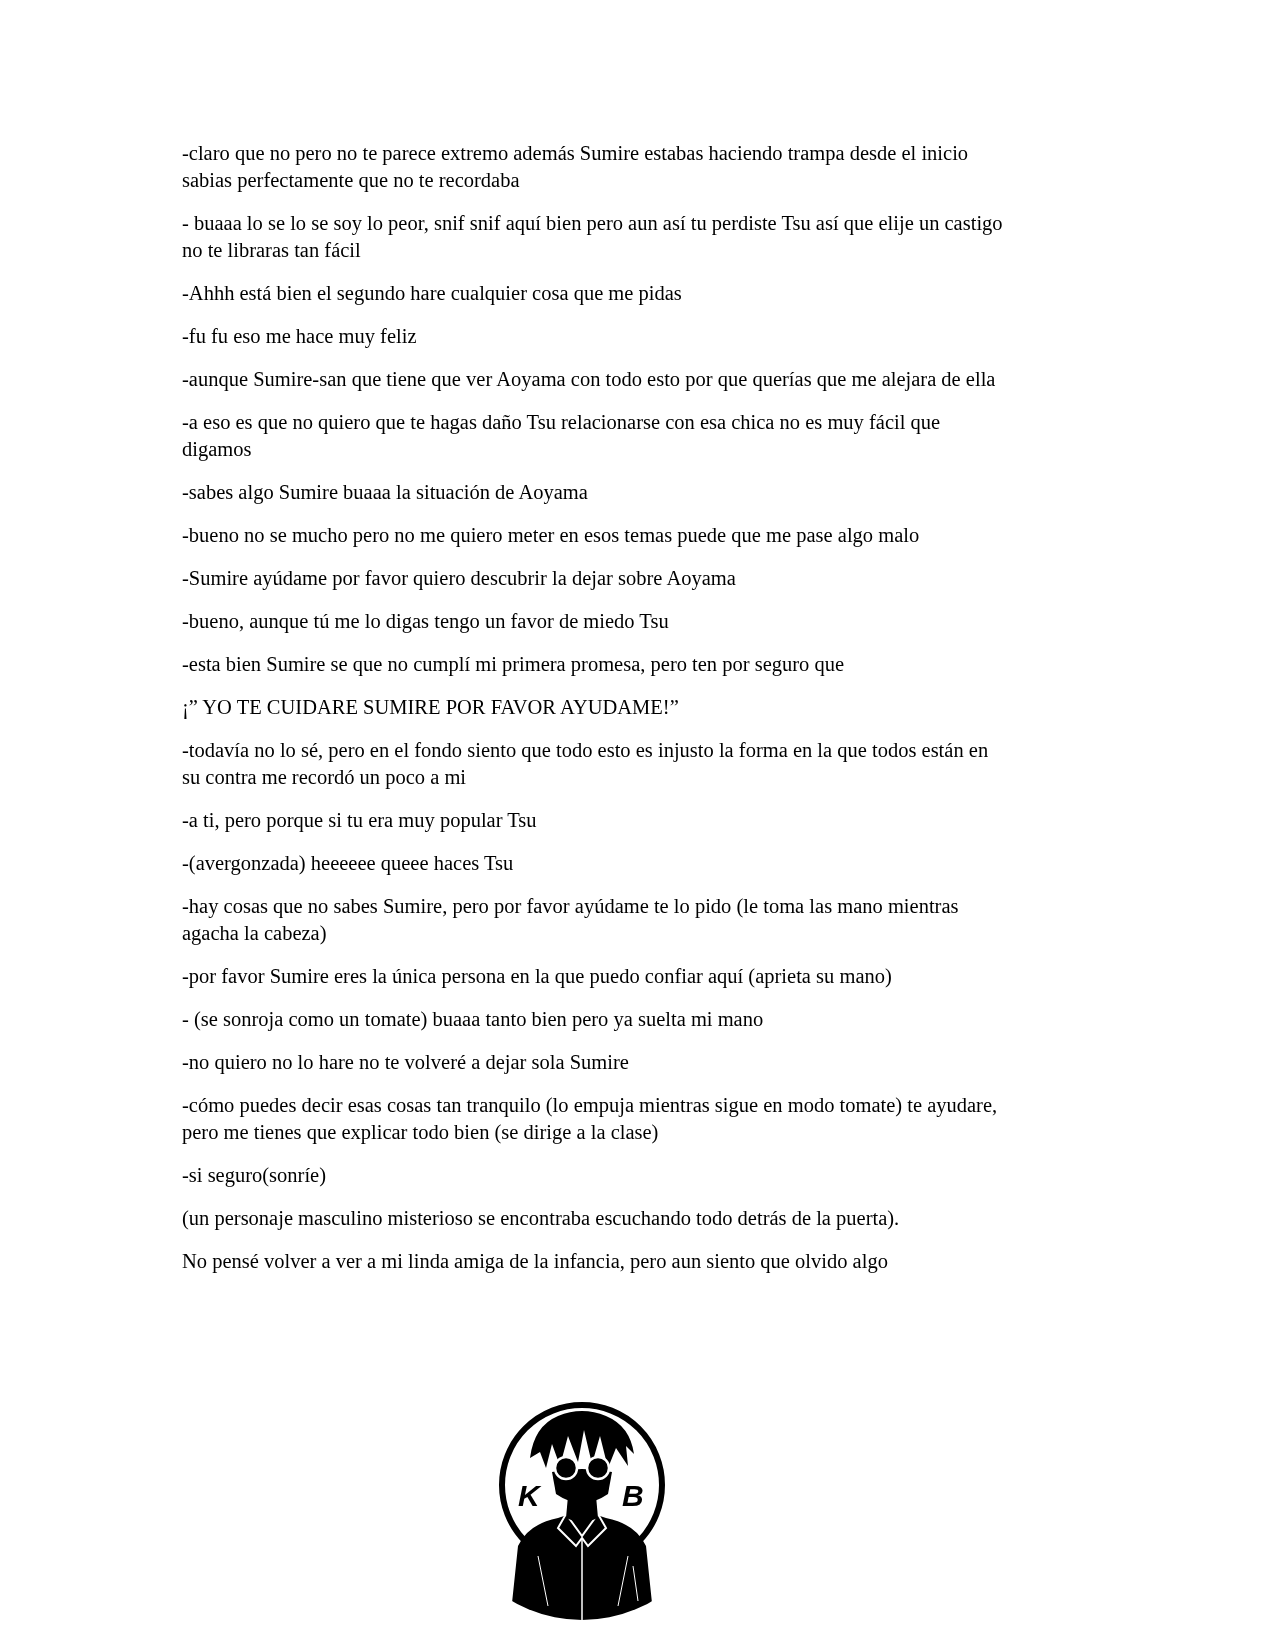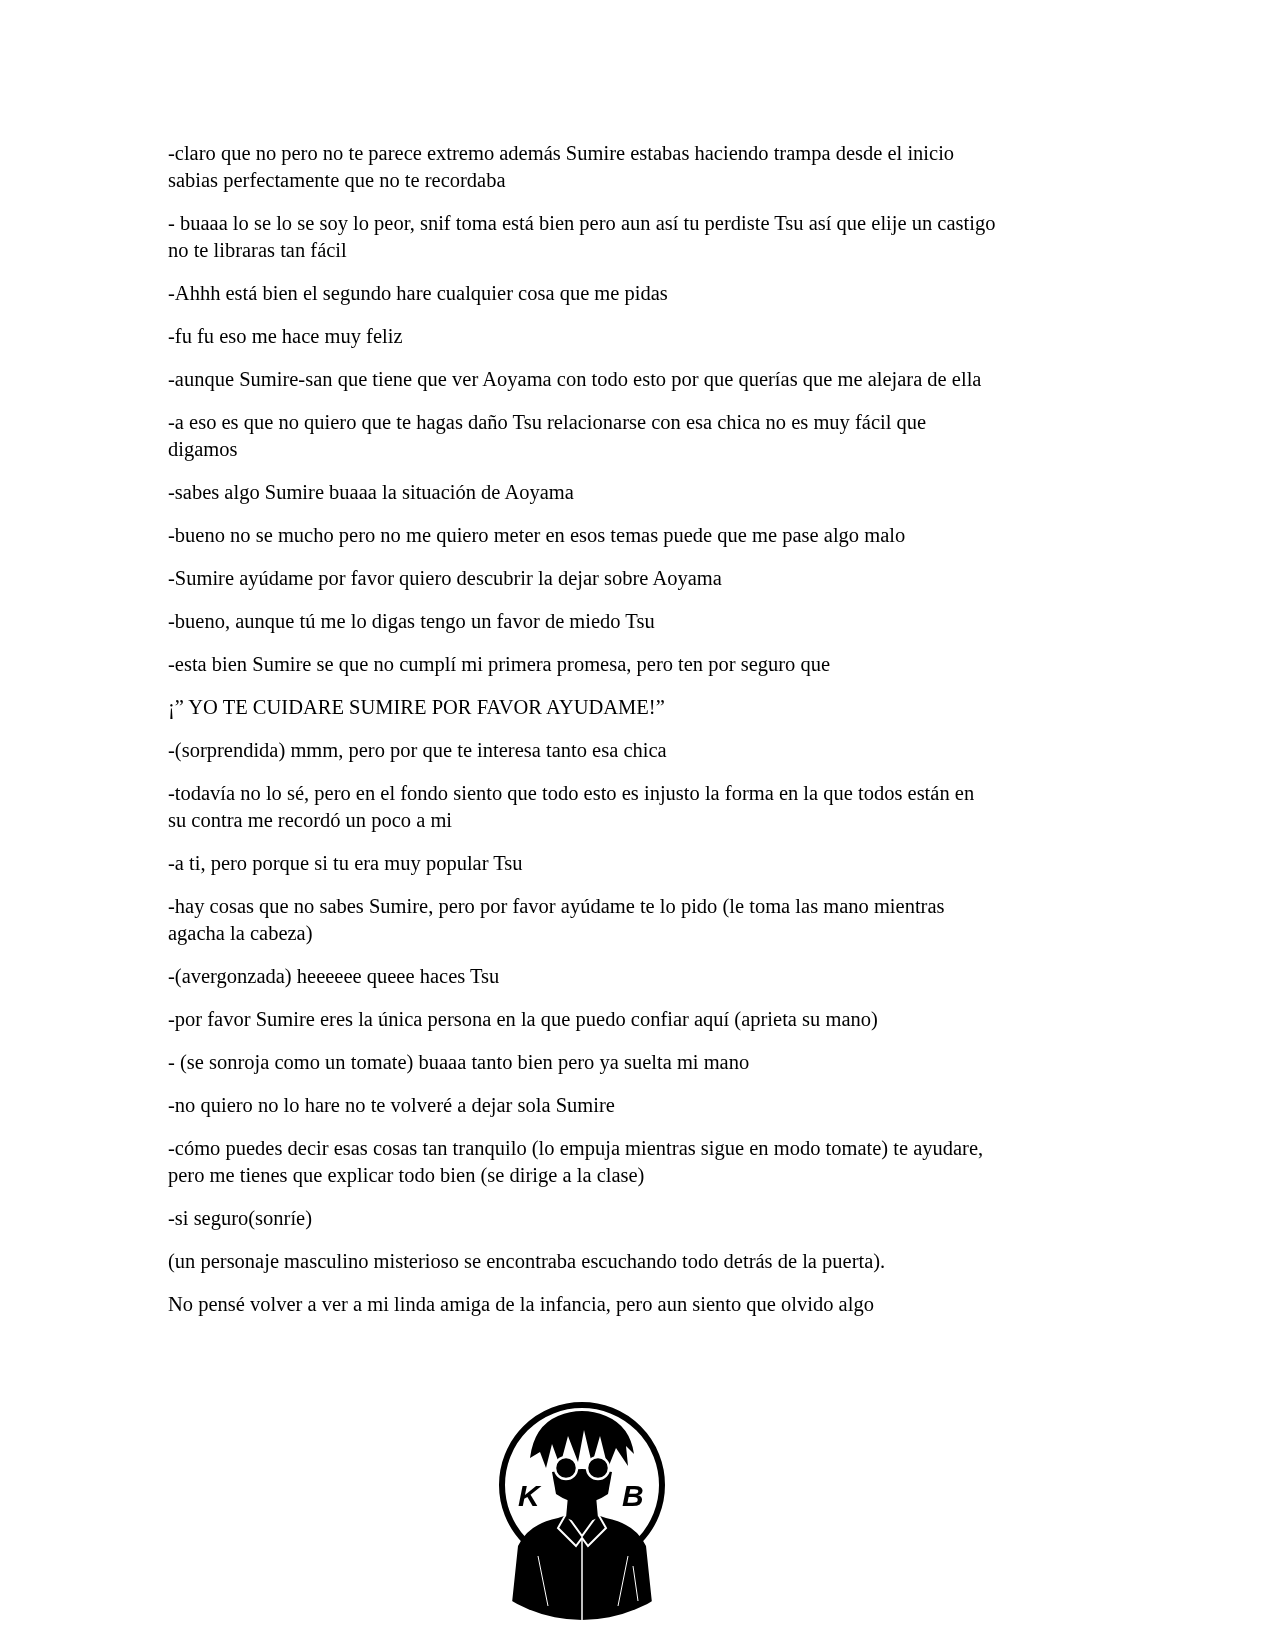--- a/index.html
+++ b/index.html
@@ -24,21 +24,21 @@
     position: absolute;
     left: 168px;
     top: 140px;
     width: 900px;
     font-family: "Liberation Serif", "DejaVu Serif", serif;
     font-size: 20.5px;
     line-height: 27px;
     color: #000000;
   }
   .para {
-    margin: 0 0 16px 0;
+    margin: 0 0 16px 14px;
     white-space: nowrap;
   }
   .para .line {
     display: block;
   }
   .logo {
     position: absolute;
     left: 488px;
     top: 1396px;
     width: 190px;
@@ -49,21 +49,21 @@
 </head>
 <body>
 
 <div class="page">
   <div class="content">
     <p class="para">
       <span class="line">-claro que no pero no te parece extremo además Sumire estabas haciendo trampa desde el inicio</span>
       <span class="line">sabias perfectamente que no te recordaba</span>
     </p>
     <p class="para">
-      <span class="line">- buaaa lo se lo se soy lo peor, snif toma está bien pero aun así tu perdiste Tsu así que elije un castigo</span>
+      <span class="line">- buaaa lo se lo se soy lo peor, snif snif aquí bien pero aun así tu perdiste Tsu así que elije un castigo</span>
       <span class="line">no te libraras tan fácil</span>
     </p>
     <p class="para">
       <span class="line">-Ahhh está bien el segundo hare cualquier cosa que me pidas</span>
     </p>
     <p class="para">
       <span class="line">-fu fu eso me hace muy feliz</span>
     </p>
     <p class="para">
       <span class="line">-aunque Sumire-san que tiene que ver Aoyama con todo esto por que querías que me alejara de ella</span>
@@ -84,35 +84,32 @@
     <p class="para">
       <span class="line">-bueno, aunque tú me lo digas tengo un favor de miedo Tsu</span>
     </p>
     <p class="para">
       <span class="line">-esta bien Sumire se que no cumplí mi primera promesa, pero ten por seguro que</span>
     </p>
     <p class="para">
       <span class="line">¡” YO TE CUIDARE SUMIRE POR FAVOR AYUDAME!”</span>
     </p>
     <p class="para">
-      <span class="line">-(sorprendida) mmm, pero por que te interesa tanto esa chica</span>
-    </p>
-    <p class="para">
       <span class="line">-todavía no lo sé, pero en el fondo siento que todo esto es injusto la forma en la que todos están en</span>
       <span class="line">su contra me recordó un poco a mi</span>
     </p>
     <p class="para">
       <span class="line">-a ti, pero porque si tu era muy popular Tsu</span>
     </p>
     <p class="para">
+      <span class="line">-(avergonzada) heeeeee queee haces Tsu</span>
+    </p>
+    <p class="para">
       <span class="line">-hay cosas que no sabes Sumire, pero por favor ayúdame te lo pido (le toma las mano mientras</span>
       <span class="line">agacha la cabeza)</span>
-    </p>
-    <p class="para">
-      <span class="line">-(avergonzada) heeeeee queee haces Tsu</span>
     </p>
     <p class="para">
       <span class="line">-por favor Sumire eres la única persona en la que puedo confiar aquí (aprieta su mano)</span>
     </p>
     <p class="para">
       <span class="line">- (se sonroja como un tomate) buaaa tanto bien pero ya suelta mi mano</span>
     </p>
     <p class="para">
       <span class="line">-no quiero no lo hare no te volveré a dejar sola Sumire</span>
     </p>

